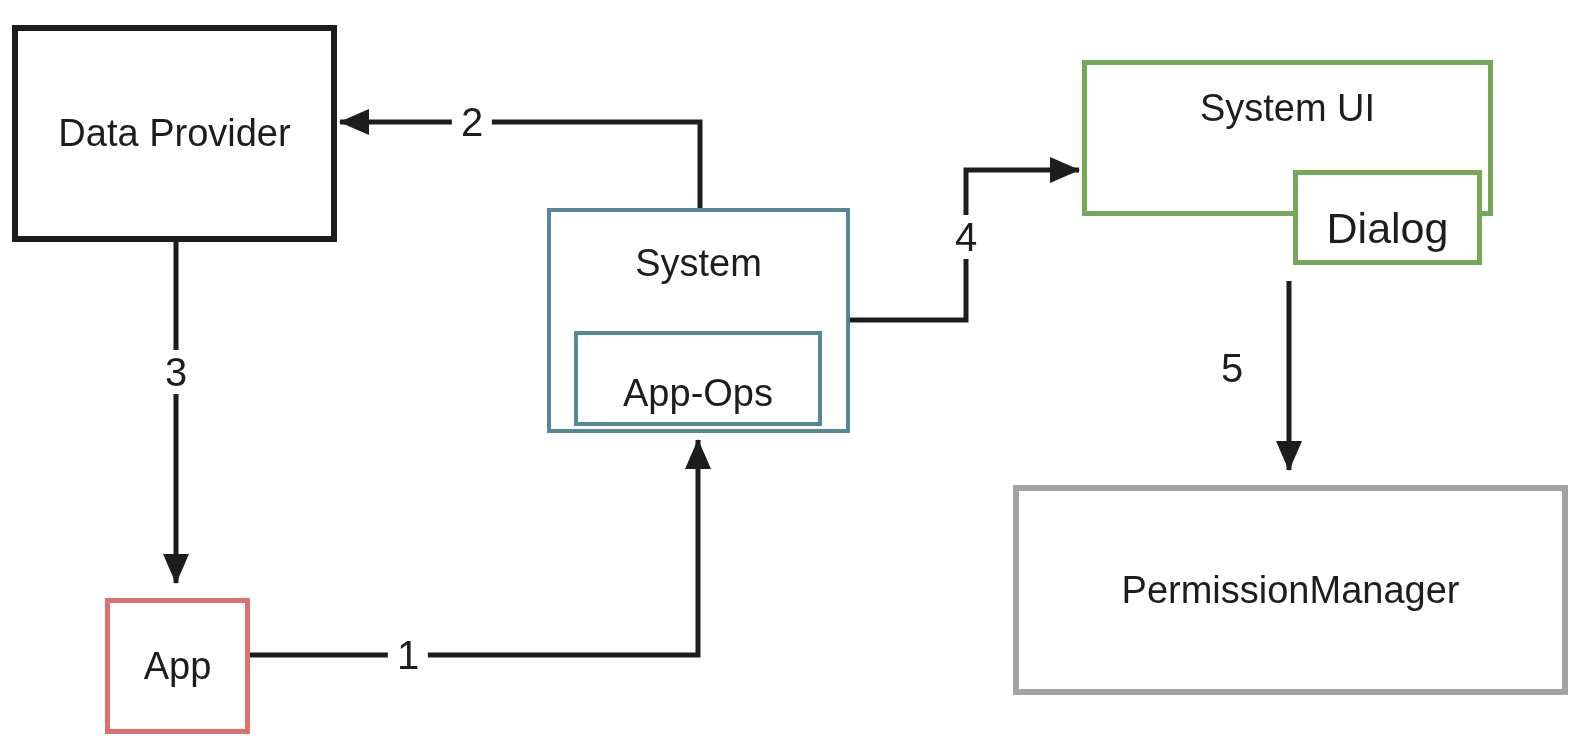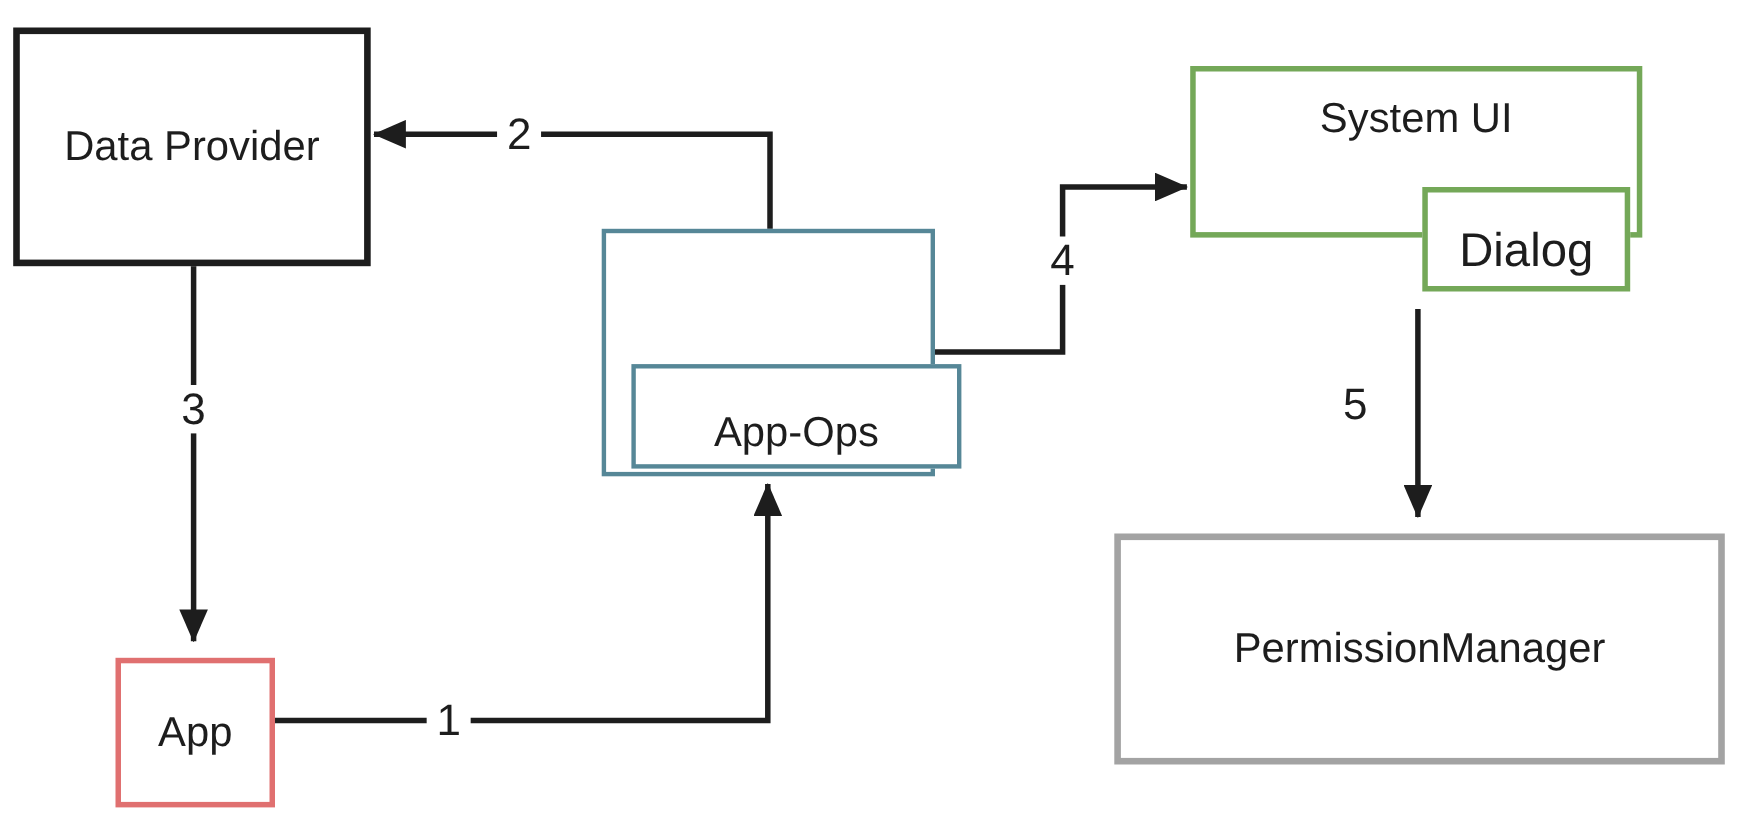--- a/index.html
+++ b/index.html
@@ -40,21 +40,21 @@
   .node-app {
     left: 105px; top: 586px; width: 145px; height: 136px;
     border: 5px solid #e07070;
   }
   .node-system {
     left: 547px; top: 208px; width: 303px; height: 225px;
     border: 4px solid #568797;
   }
   .node-system .title { padding-top: 30px; }
   .node-app-ops {
-    left: 23px; top: 107px; width: 300px; height: 95px;
+    left: 23px; top: 107px; width: 248px; height: 95px;
     border: 4px solid #568797;
   }
   .node-system-ui {
     left: 1082px; top: 60px; width: 411px; height: 156px;
     border: 5px solid #74a858;
   }
   .node-system-ui .title { padding-top: 22px; }
   .node-dialog {
     left: 206px; top: 93px; width: 189px; height: 95px;
     border: 5px solid #74a858;
@@ -99,20 +99,21 @@
 
   <div class="node node-data-provider centered">
     <span class="title">Data Provider</span>
   </div>
 
   <div class="node node-app centered">
     <span class="title">App</span>
   </div>
 
   <div class="node node-system">
+    <span class="title">System</span>
     <div class="node node-app-ops centered">
       <span class="title">App-Ops</span>
     </div>
   </div>
 
   <div class="node node-system-ui">
     <span class="title">System UI</span>
     <div class="node node-dialog centered">
       <span class="title">Dialog</span>
     </div>

